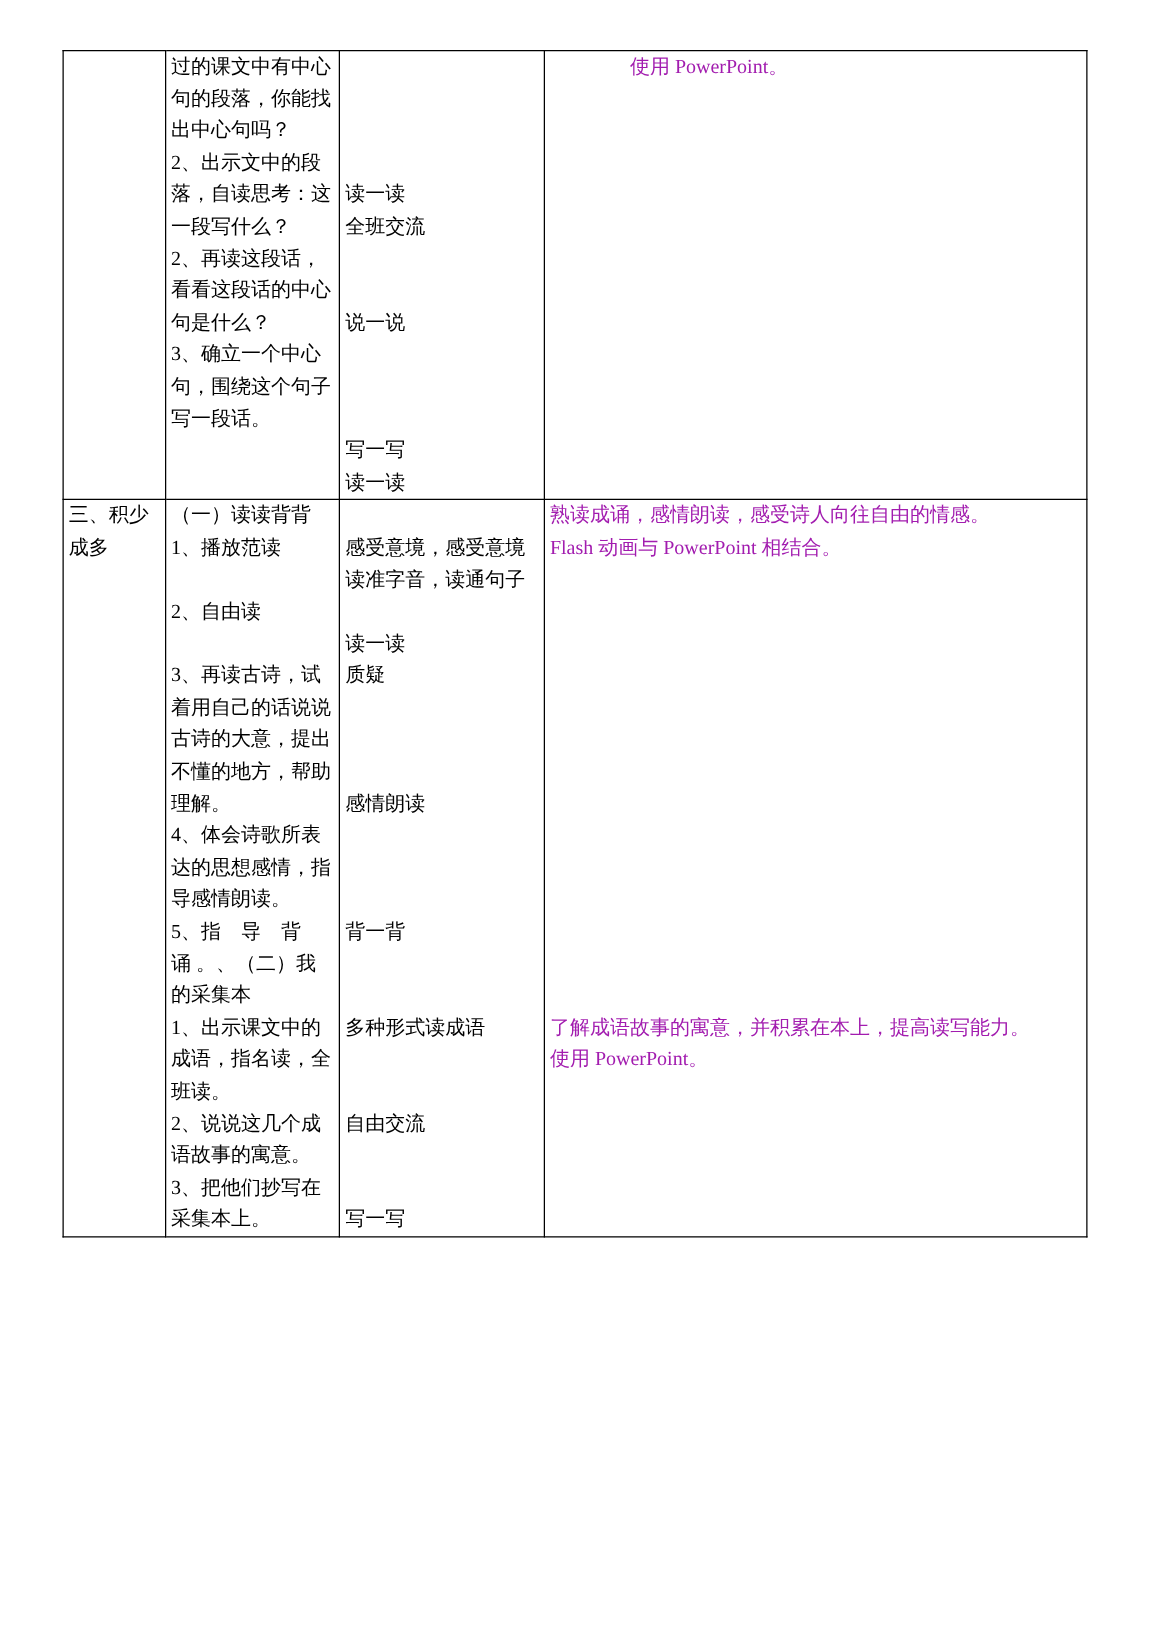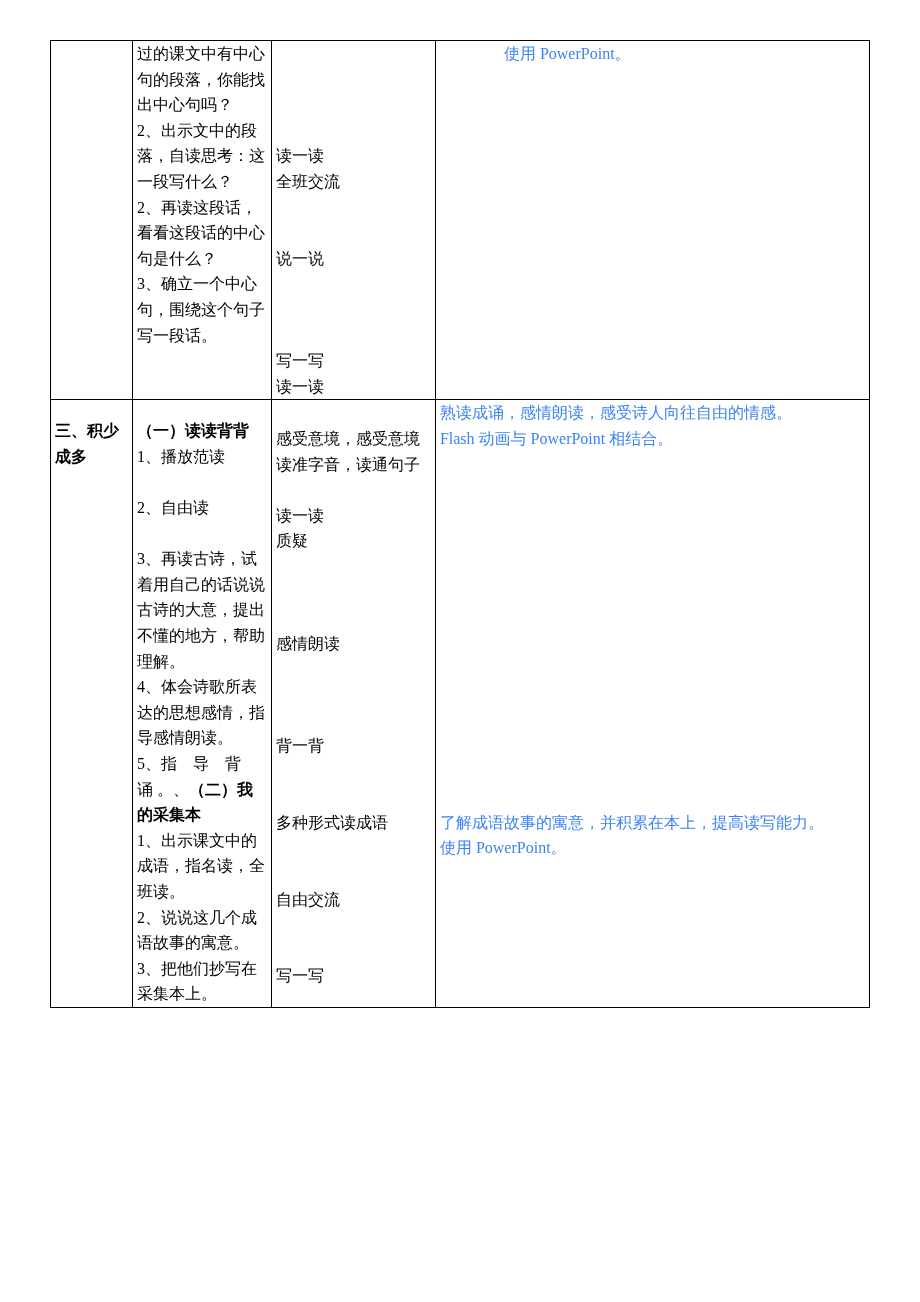--- a/index.html
+++ b/index.html
@@ -18,22 +18,22 @@
   }
   td {
     border: 1px solid #000;
     vertical-align: top;
     padding: 0 4px;
   }
   .col1 { width: 10%; }
   .col2 { width: 17%; }
   .col3 { width: 20%; }
   .col4 { width: 53%; }
-  .red { color: #3b82f6; }
-  .bold { font-weight: bold; margin-top: 18px; }
+  .red { color: #a21caf; }
+  .bold { font-weight: normal; }
 </style>
 </head>
 <body>
 
 <table>
   <colgroup>
     <col class="col1">
     <col class="col2">
     <col class="col3">
     <col class="col4">

